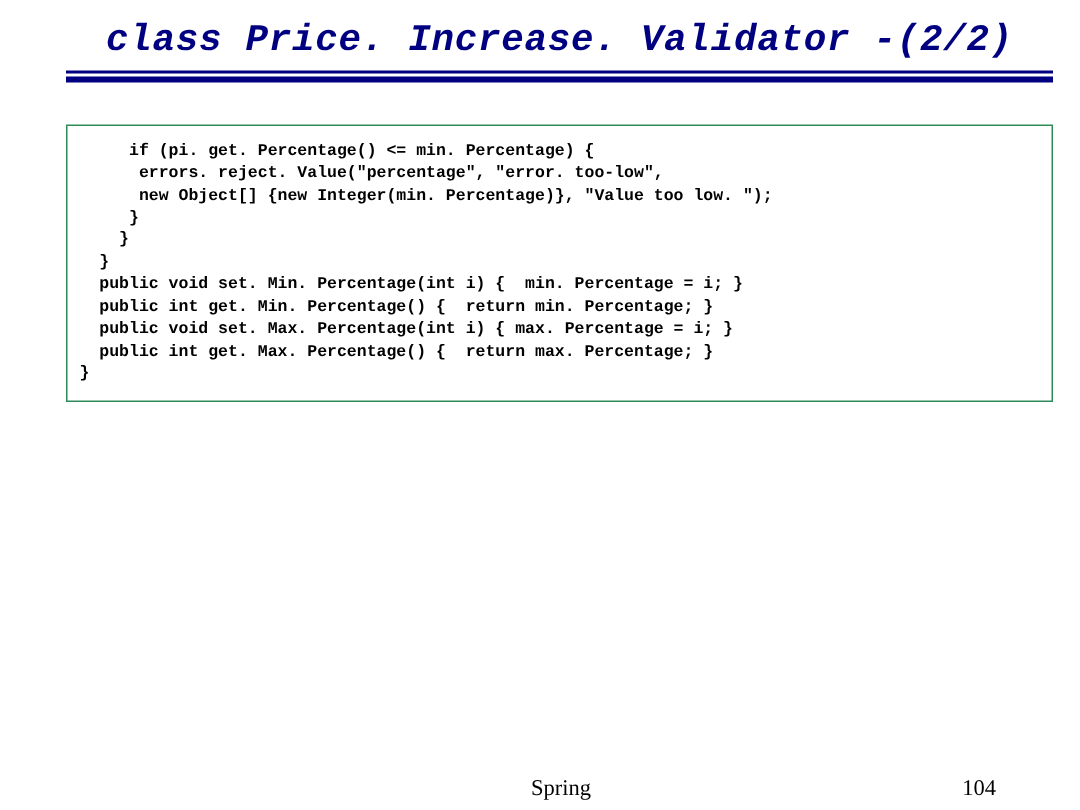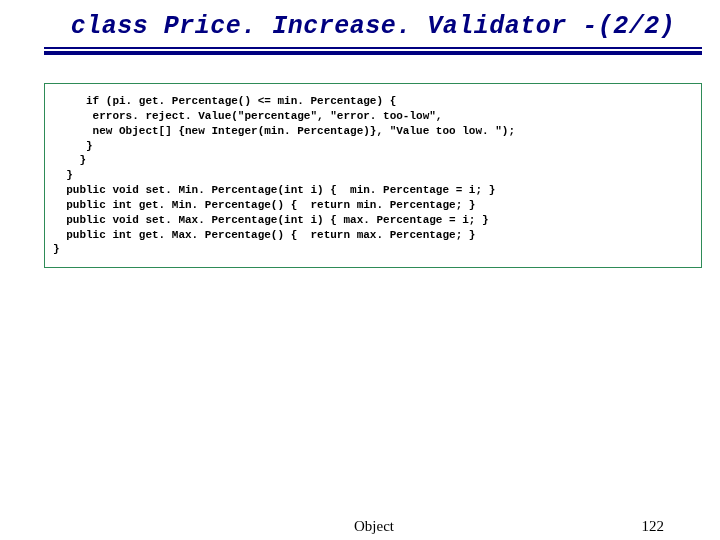--- a/index.html
+++ b/index.html
@@ -74,16 +74,16 @@
       new Object[] {new Integer(min. Percentage)}, "Value too low. ");
      }
     }
   }
   public void set. Min. Percentage(int i) {  min. Percentage = i; }
   public int get. Min. Percentage() {  return min. Percentage; }
   public void set. Max. Percentage(int i) { max. Percentage = i; }
   public int get. Max. Percentage() {  return max. Percentage; }
 }</div>
   <div class="footer">
-    <span class="footer-center">Object</span>
-    <span class="footer-right">122</span>
+    <span class="footer-center">Spring</span>
+    <span class="footer-right">104</span>
   </div>
 </div>
 
 </body></html>

